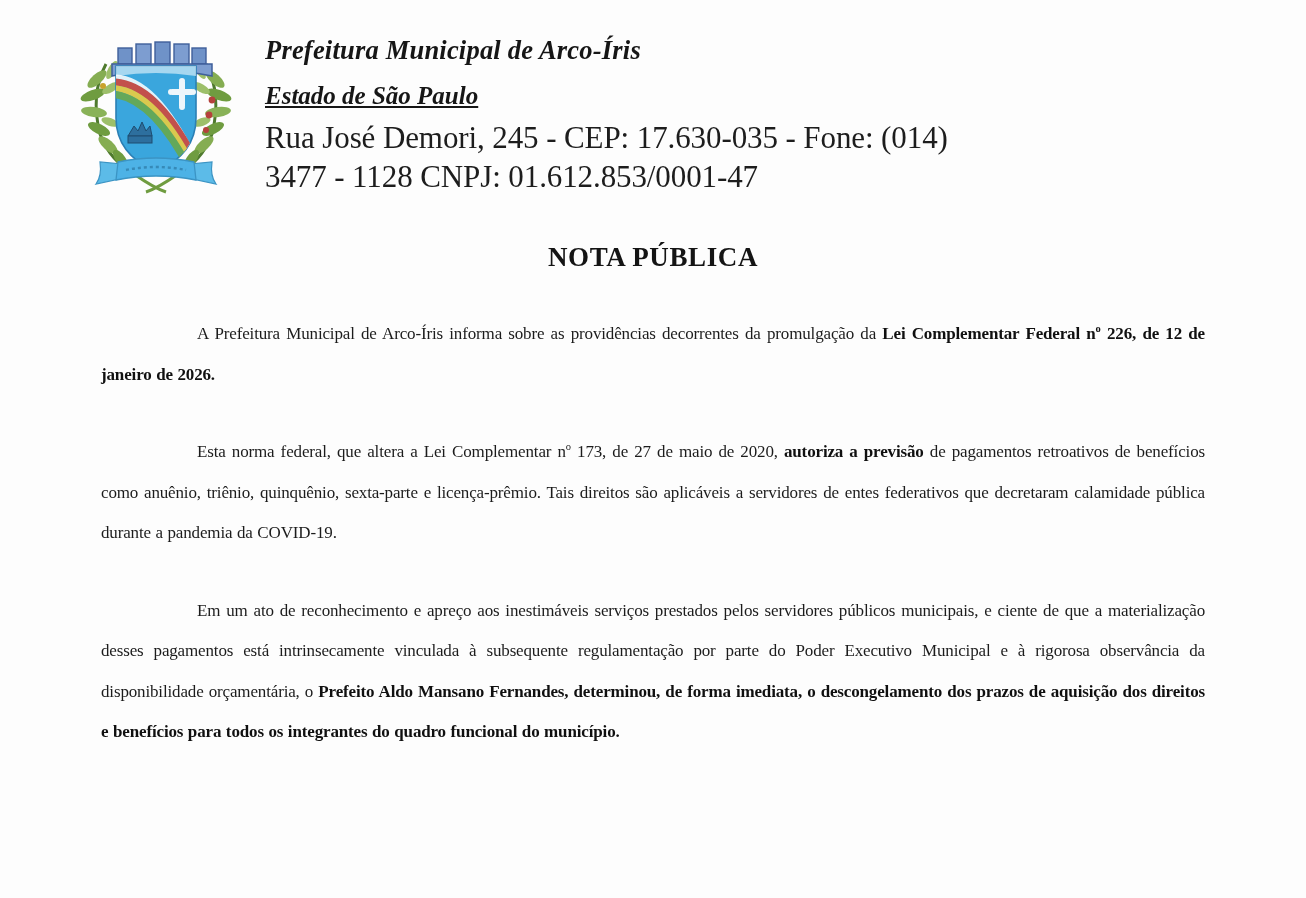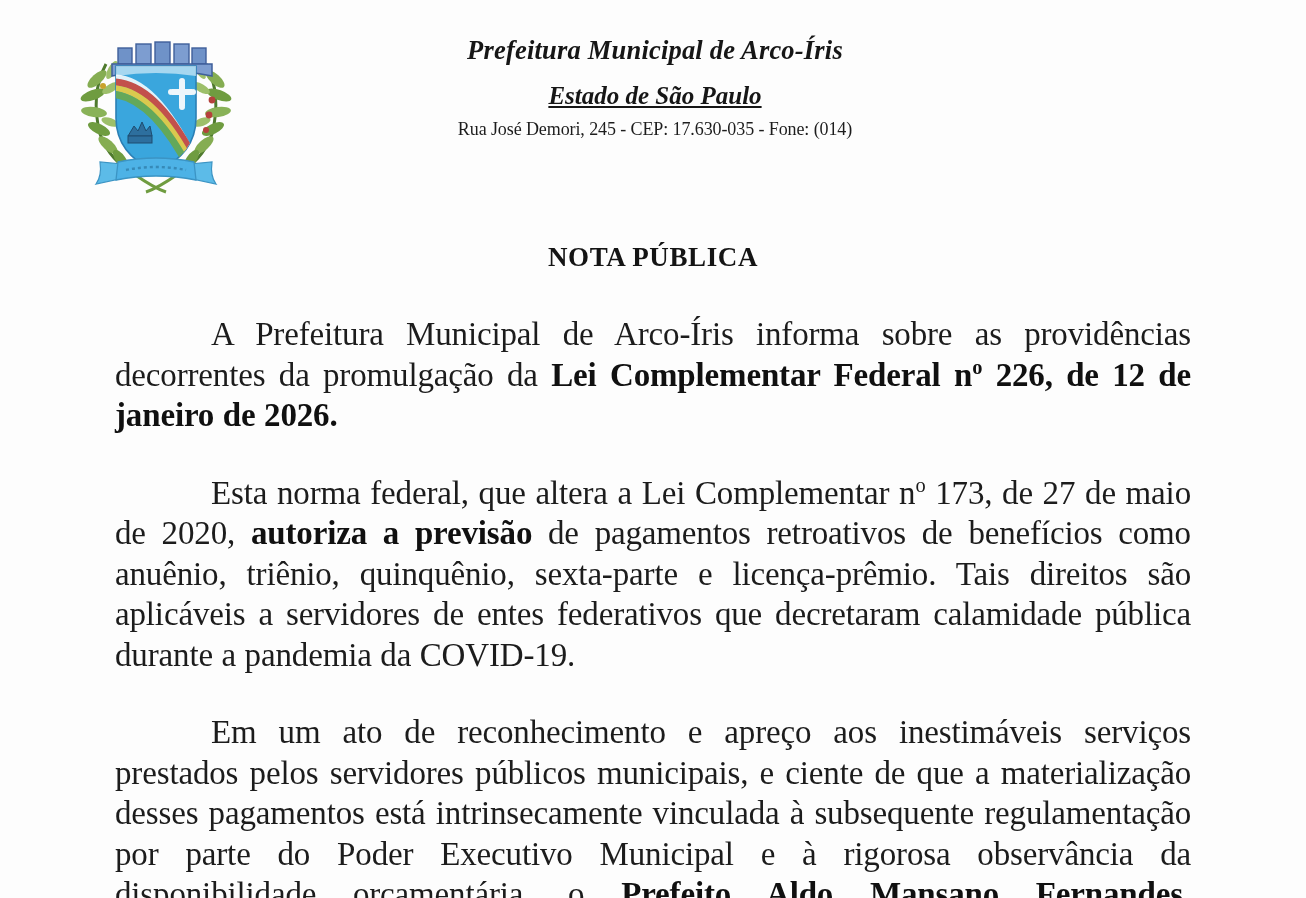--- a/index.html
+++ b/index.html
@@ -34,45 +34,44 @@
     position: absolute;
     left: 66px;
     top: 22px;
     width: 180px;
     height: 178px;
   }
   .emblem svg { display: block; width: 100%; height: 100%; }
 
   .org-block {
     position: absolute;
-    left: 250px;
+    left: 265px;
     top: 34px;
     width: 810px;
-    text-align: center;
   }
 
   .org-name {
     font-weight: bold;
     font-style: italic;
     font-size: 26.5px;
     letter-spacing: 0.2px;
     line-height: 1.25;
     color: #161616;
   }
   .org-state {
     font-weight: bold;
     font-style: italic;
     font-size: 25px;
     line-height: 1.3;
     margin-top: 13px;
     color: #161616;
     text-decoration: underline;
   }
   .org-address {
-    font-size: 18px;
+    font-size: 31px;
     line-height: 1.28;
     margin-top: 5px;
     color: #1d1d1d;
     letter-spacing: -0.1px;
   }
   .org-address .addr-line { display: block; }
 
   
   .doc-title {
     text-align: center;
@@ -86,24 +85,24 @@
   
   .body-copy {
     margin: 0 auto;
     width: 1200px;
     padding: 0 48px;
     box-sizing: border-box;
   }
 
   .para {
     text-align: justify;
-    font-size: 33px;
+    font-size: 17px;
     line-height: 40.5px;
     text-indent: 96px;
-    margin: 14px;
+    margin: 0;
     color: #1c1c1c;
     letter-spacing: -0.15px;
     word-spacing: 0.5px;
   }
   .para.p1 { margin-top: 41px; }
   .para.p2 { margin-top: 37px; }
   .para.p3 { margin-top: 37px; }
 
   .para b { font-weight: bold; color: #101010; }
   .para sup {
@@ -204,20 +203,21 @@
           <path d="M60 148 Q90 142 120 148" fill="none" stroke="#2f7ca8" stroke-width="2.4" stroke-dasharray="3 3" opacity="0.75"></path>
         </g>
       </svg>
     </div>
 
     <div class="org-block">
       <div class="org-name">Prefeitura Municipal de Arco-Íris</div>
       <div class="org-state">Estado de São Paulo</div>
       <div class="org-address">
         <span class="addr-line">Rua José Demori, 245 - CEP: 17.630-035 - Fone: (014)</span>
+        <span class="addr-line">3477 - 1128 CNPJ: 01.612.853/0001-47</span>
       </div>
     </div>
   </div>
 
   <div class="doc-title">NOTA PÚBLICA</div>
 
   <div class="body-copy">
     <p class="para p1">A Prefeitura Municipal de Arco-Íris informa sobre as providências decorrentes da promulgação da <b>Lei Complementar Federal n</b><b><sup>o</sup></b><b> 226, de 12 de janeiro de 2026.</b></p>
     <p class="para p2">Esta norma federal, que altera a Lei Complementar n<sup>o</sup> 173, de 27 de maio de 2020, <b>autoriza a previsão</b> de pagamentos retroativos de benefícios como anuênio, triênio, quinquênio, sexta-parte e licença-prêmio. Tais direitos são aplicáveis a servidores de entes federativos que decretaram calamidade pública durante a pandemia da COVID-19.</p>
     <p class="para p3">Em um ato de reconhecimento e apreço aos inestimáveis serviços prestados pelos servidores públicos municipais, e ciente de que a materialização desses pagamentos está intrinsecamente vinculada à subsequente regulamentação por parte do Poder Executivo Municipal e à rigorosa observância da disponibilidade orçamentária, o <b>Prefeito Aldo Mansano Fernandes, determinou, de forma imediata, o descongelamento dos prazos de aquisição dos direitos e benefícios para todos os integrantes do quadro funcional do município.</b></p>

